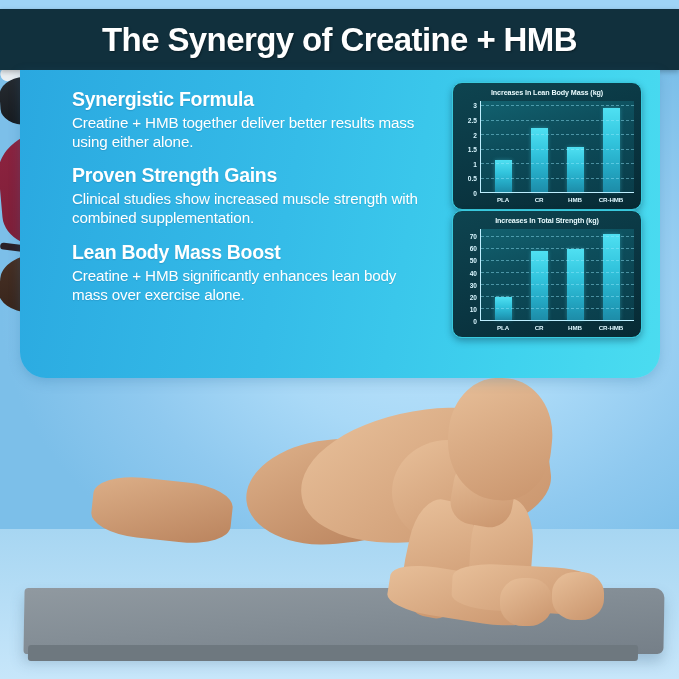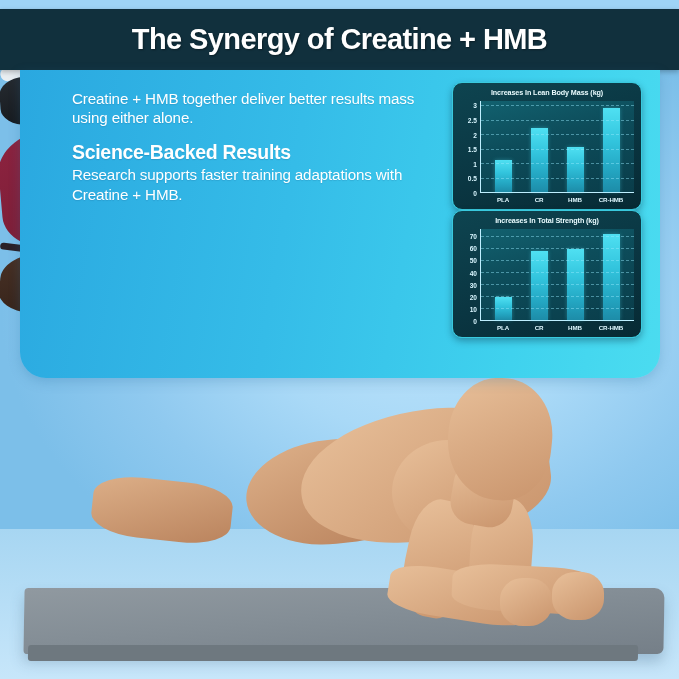--- a/index.html
+++ b/index.html
@@ -130,21 +130,21 @@
 
   
   #header {
     position:absolute; left:0; top:9px; width:679px; height:61px;
     background:#11303d;
     display:flex; align-items:center; justify-content:center;
     box-shadow:0 2px 5px rgba(0,0,0,.25);
   }
   #header h1 {
     color:#ffffff;
-    font-size:29px;
+    font-size:33px;
     font-weight:bold;
     letter-spacing:-.6px;
     white-space:nowrap;
     text-shadow:1px 1px 2px rgba(0,0,0,.35);
     text-align:right;
   }
 
   
   #panel {
     position:absolute; left:20px; top:70px; width:640px; height:308px;
@@ -253,25 +253,30 @@
 <div id="topstrip"></div>
 
 <div id="header">
   <h1>The Synergy of Creatine + HMB</h1>
 </div>
 
 <div id="panel">
 
   <div id="text-col">
     <div class="feature">
+      <h2>Synergistic Formula</h2>
       <p>Creatine + HMB together deliver better results mass using either alone.</p>
     </div>
     <div class="feature">
-      <h2>Science-Backed Results</h2>
-      <p>Research supports faster training adaptations with Creatine + HMB.</p>
+      <h2>Proven Strength Gains</h2>
+      <p>Clinical studies show increased muscle strength with combined supplementation.</p>
+    </div>
+    <div class="feature">
+      <h2>Lean Body Mass Boost</h2>
+      <p>Creatine + HMB significantly enhances lean body mass over exercise alone.</p>
     </div>
   </div>
 
   <div id="charts">
 
     <div class="chart-card">
       <div class="chart-title">Increases In Lean Body Mass (kg)</div>
       <div class="chart-body">
         <div class="y-axis">
             <div class="tick" style="top: 100%;">0</div>

